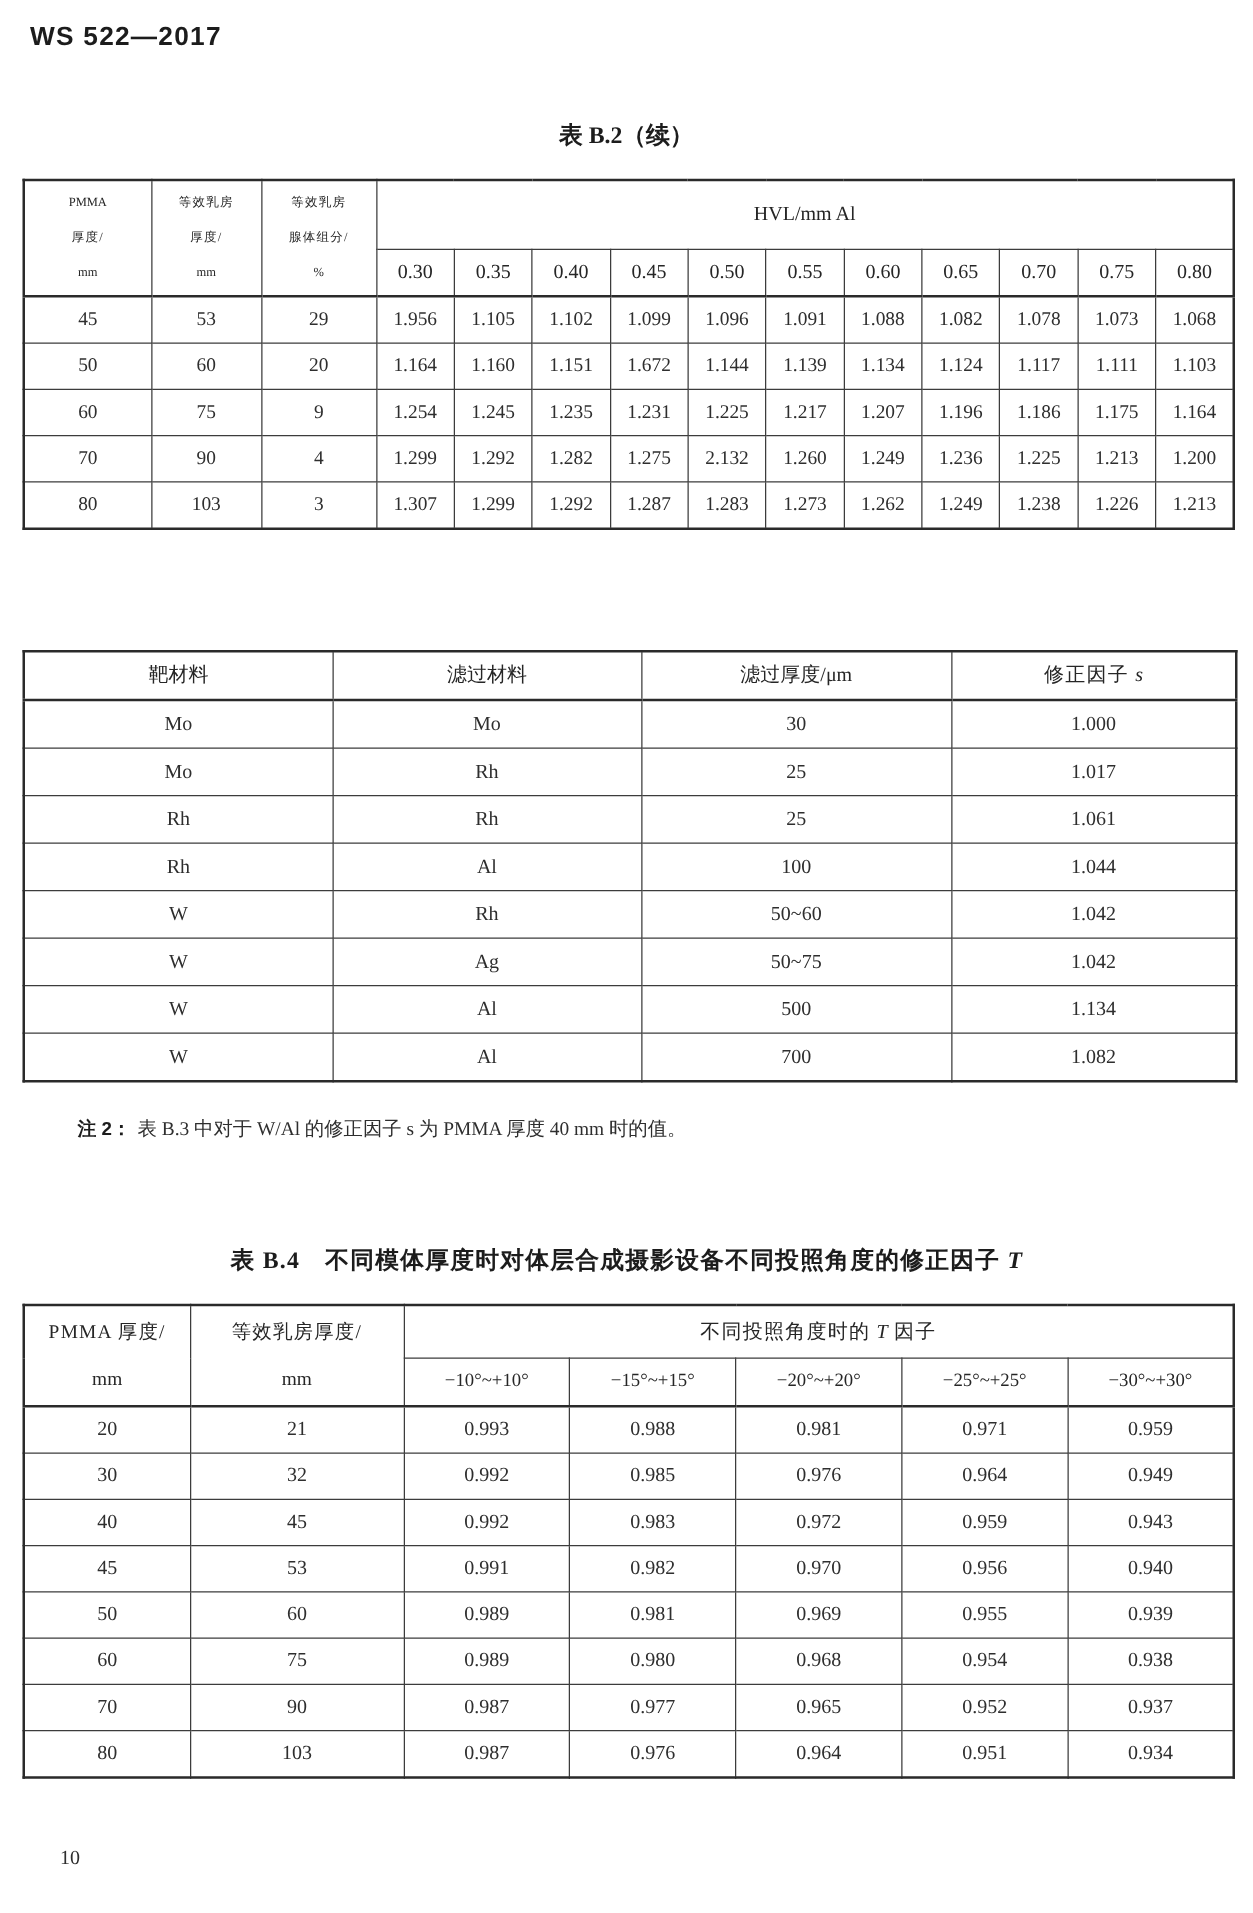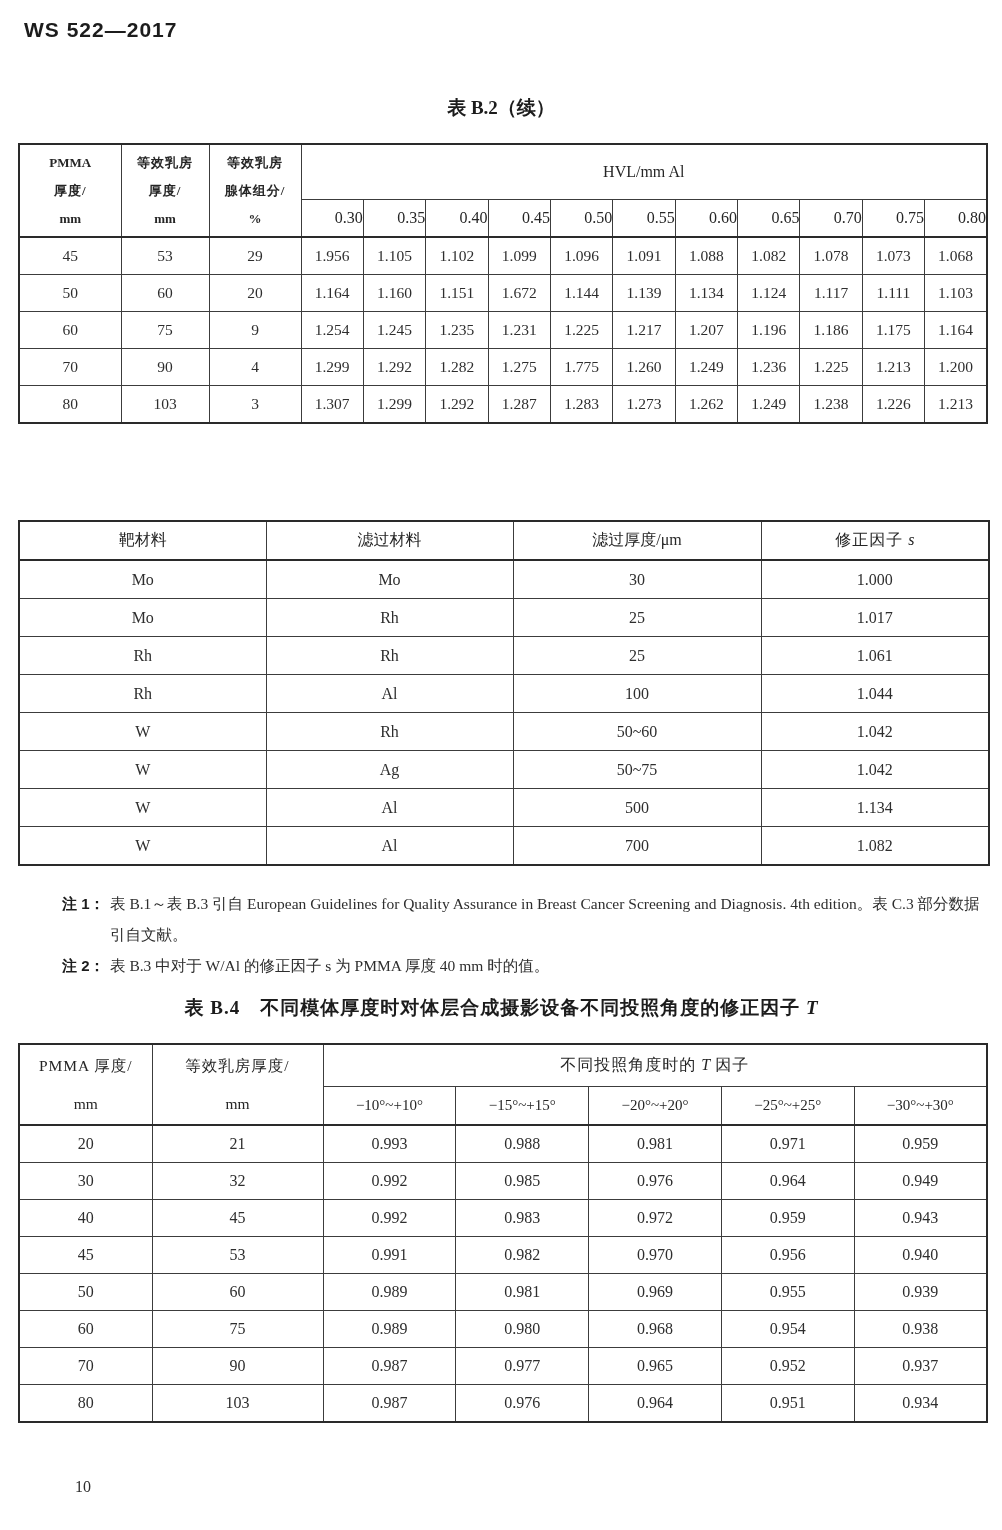--- a/index.html
+++ b/index.html
@@ -36,22 +36,22 @@
   td,th{
     text-align:center;vertical-align:middle;
     font-weight:normal;font-size:16px;color:#2e2e2e;
     padding:0;overflow:hidden;white-space:nowrap;
   }
   th{color:#262626;}
   th .cjk, .tbl-title .cjk{letter-spacing:1px;}
 
   #table-b2{top:143px;width:970px;}
   #table-b2 thead tr:first-child th{height:54px;}
-  #table-b2 thead tr.hdr-bottom th{height:36px;text-align:right;}
-  #table-b2 th.rowspan-cell{height:90px;line-height:28px;font-size:13px;font-weight:bold;}
+  #table-b2 thead tr.hdr-bottom th{height:36px;}
+  #table-b2 th.rowspan-cell{height:90px;line-height:28px;font-size:10px;}
   #table-b2 tbody td{height:36px;}
   #table-b2 td{font-size:15.5px;}
 
   #table-b3{top:520px;width:970px;}
   #table-b3 thead th{height:37px;font-size:16px;margin-top:39px;}
   #table-b3 tbody td{height:37px;}
 
   .notes{
     position:absolute;left:62px;top:888px;width:926px;
     font-size:15.5px;line-height:31px;color:#2e2e2e;
@@ -64,21 +64,21 @@
   .note-body{flex:1;}
 
   #table-b4{top:1043px;width:970px;}
   #table-b4 thead tr:first-child th{height:41px;}
   #table-b4 thead tr.hdr-bottom th{height:37px;font-size:15px;}
   #table-b4 th.rowspan-cell{height:78px;line-height:38px;font-size:15.5px;}
   #table-b4 tbody td{height:36px;}
 
   .page-number{
     position:absolute;left:48px;top:1478px;
-    font-size:16px;color:#2e2e2e;margin-left:27px;
+    font-size:16px;color:#2e2e2e;
   }
 </style>
 </head>
 <body>
 
 <div id="page">
 
   <div class="doc-header">WS 522—2017</div>
 
   <div class="tbl-title cjk" id="title-b2">表 B.2（续）</div>
@@ -172,21 +172,21 @@
           <td>1.164</td>
         </tr>
         <tr>
           <td>70</td>
           <td>90</td>
           <td>4</td>
           <td>1.299</td>
           <td>1.292</td>
           <td>1.282</td>
           <td>1.275</td>
-          <td>1.775</td>
+          <td>2.132</td>
           <td>1.260</td>
           <td>1.249</td>
           <td>1.236</td>
           <td>1.225</td>
           <td>1.213</td>
           <td>1.200</td>
         </tr>
         <tr>
           <td>80</td>
           <td>103</td>
@@ -269,24 +269,20 @@
           <td>W</td>
           <td>Al</td>
           <td>700</td>
           <td>1.082</td>
         </tr>
       </tbody>
   </table>
 
   <div class="notes">
     <div class="note-row">
-      <span class="note-label">注 1：</span>
-      <span class="note-body">表 B.1～表 B.3 引自 European Guidelines for Quality Assurance in Breast Cancer Screening and Diagnosis. 4th edition。表 C.3 部分数据引自文献。</span>
-    </div>
-    <div class="note-row">
       <span class="note-label">注 2：</span>
       <span class="note-body">表 B.3 中对于 W/Al 的修正因子 s 为 PMMA 厚度 40 mm 时的值。</span>
     </div>
   </div>
 
   <div class="tbl-title" id="title-b4"><span class="cjk">表 B.4　不同模体厚度时对体层合成摄影设备不同投照角度的修正因子 </span><i>T</i></div>
 
   <table id="table-b4">
     <colgroup>
       <col style="width:133px">

